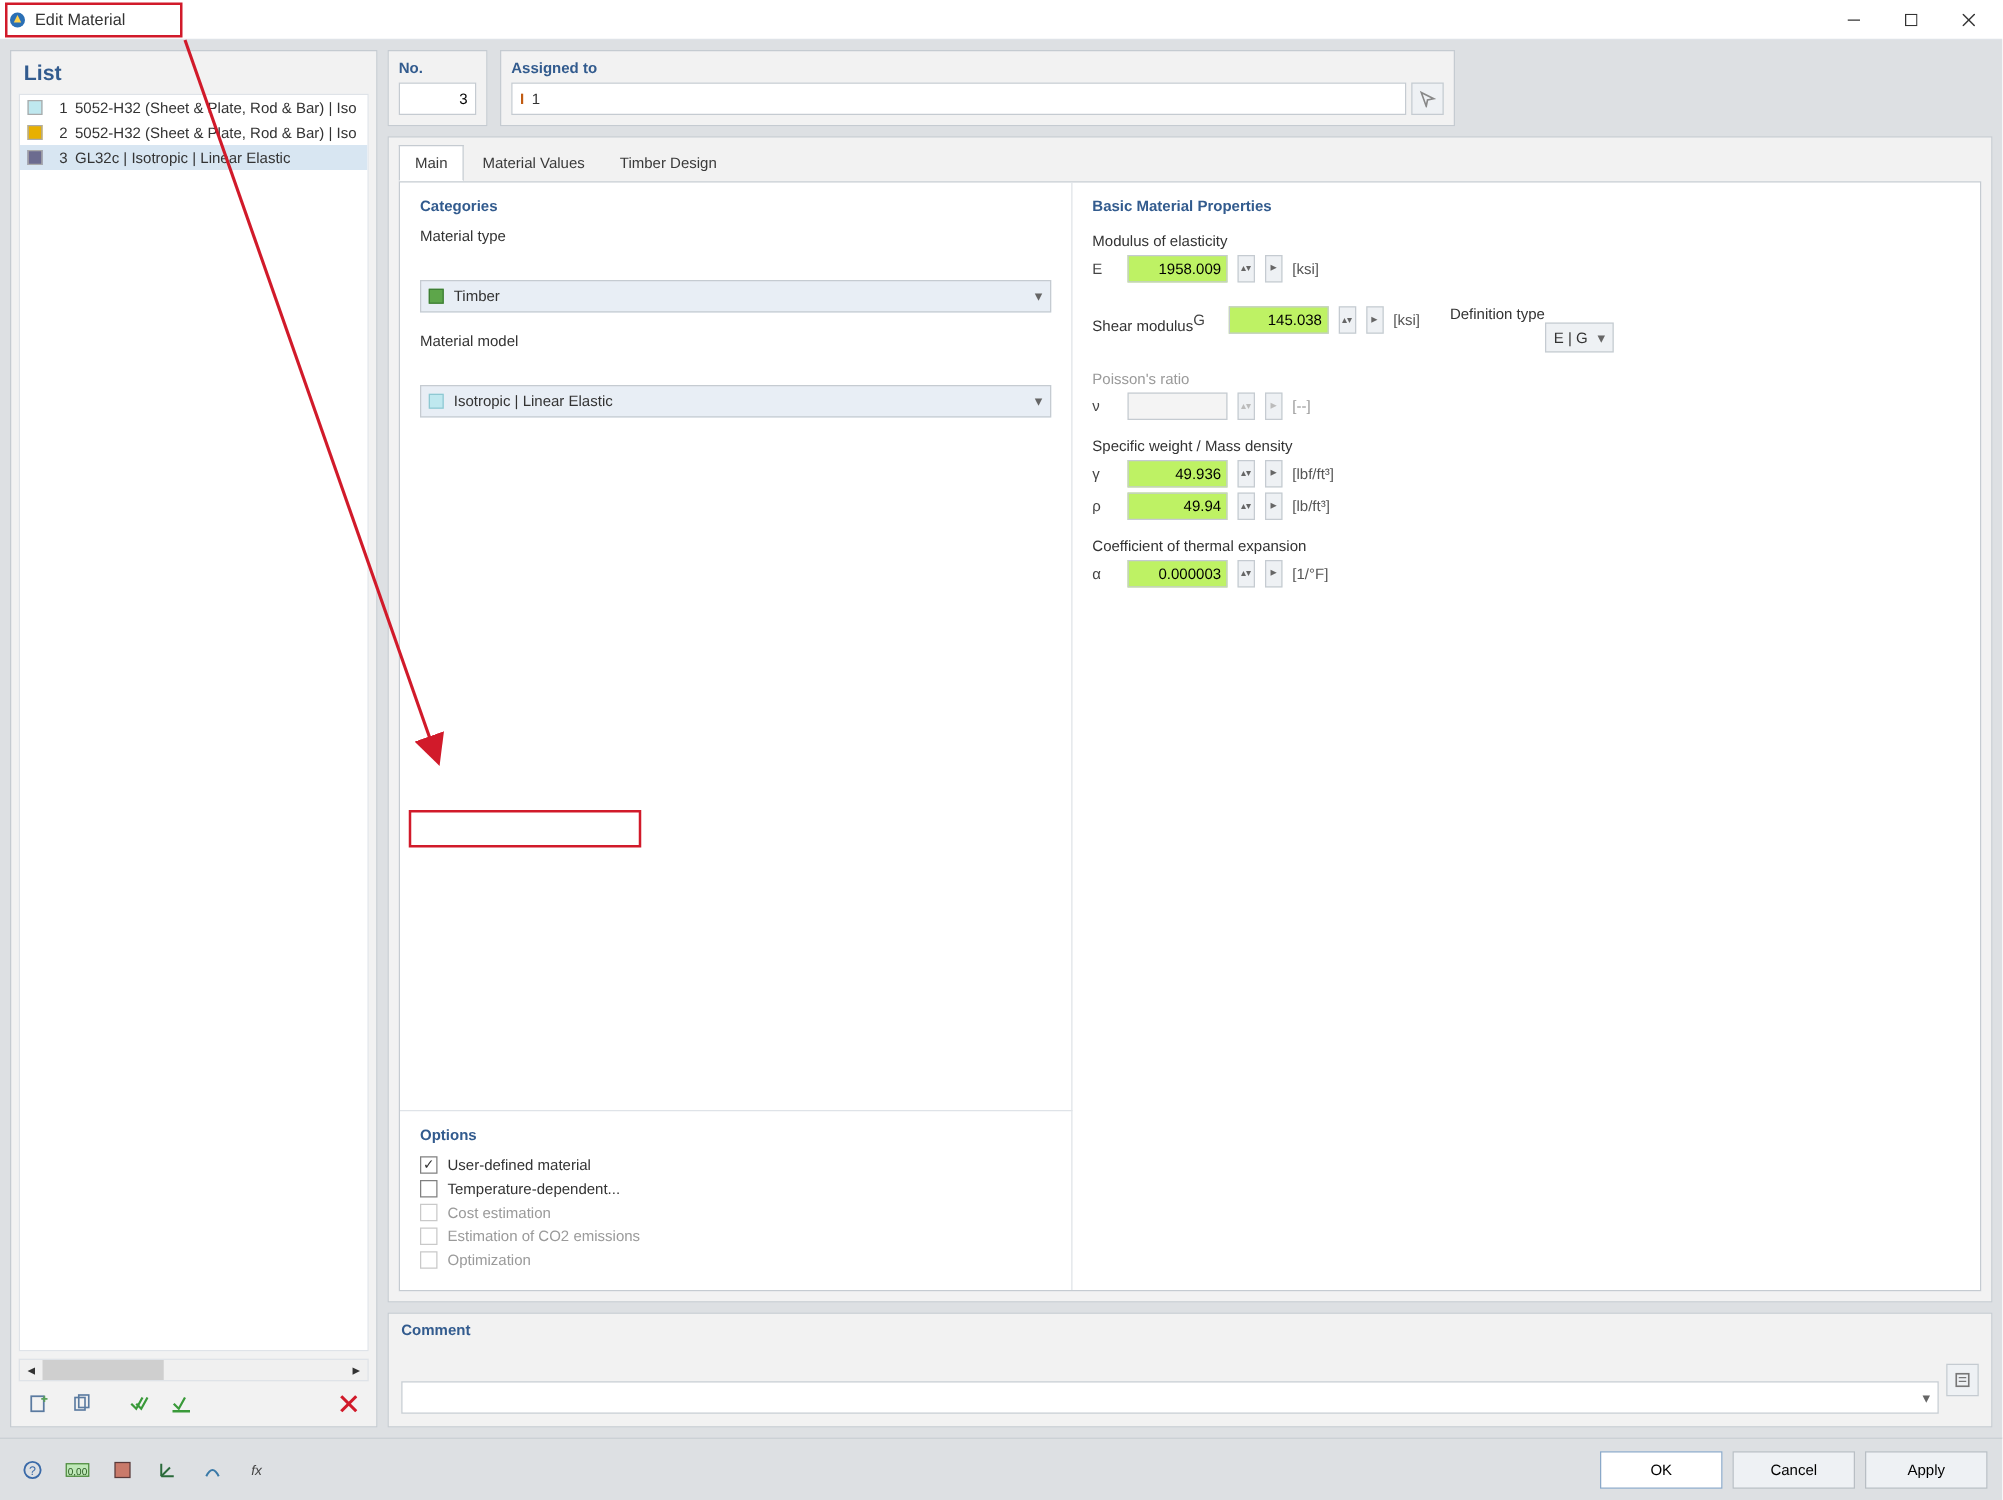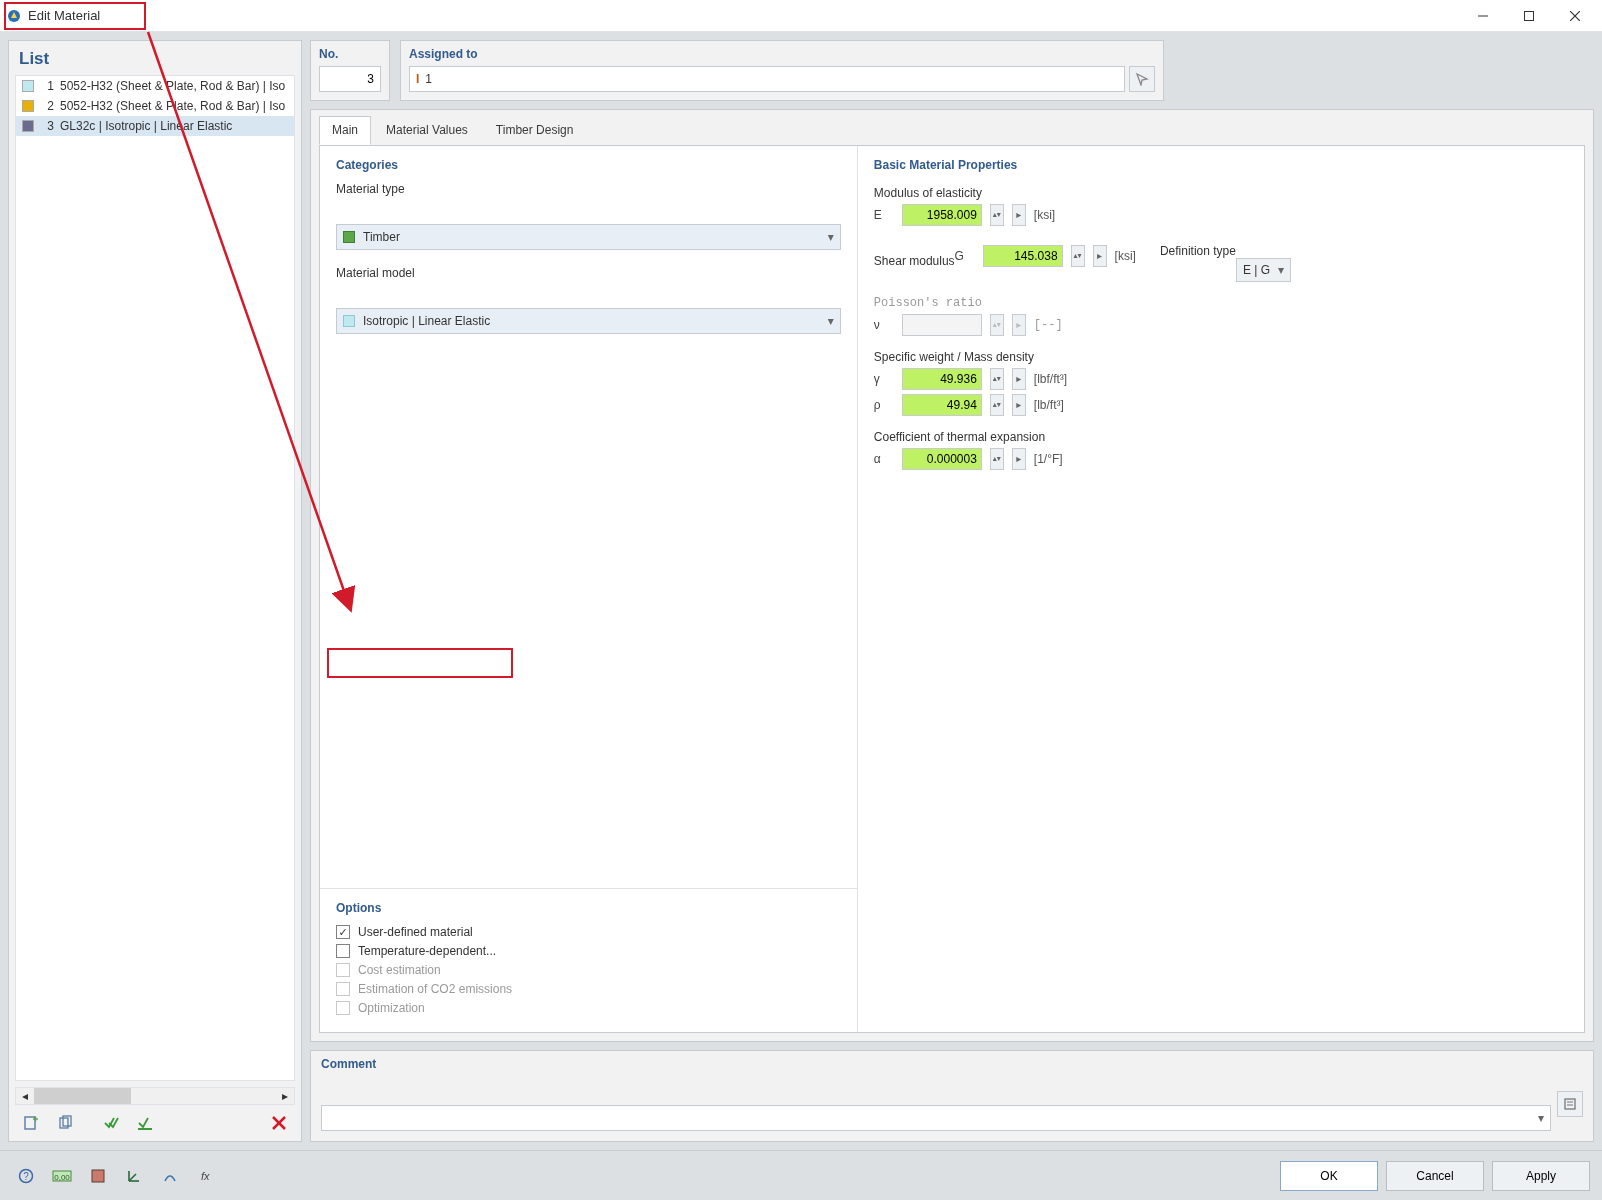--- a/index.html
+++ b/index.html
@@ -116,21 +116,21 @@
   .combo.sel{background:#e8eef5;}
   .combo .arrow{margin-left:auto;color:#666;}
   .propgrid .row{display:flex;align-items:center;gap:8px;margin:4px 0;}
   .propgrid .sym{width:20px;color:#444;}
   .numfield{width:80px;height:22px;border:1px solid var(--border-dark);background:#bef264;text-align:right;padding:0 4px;font:inherit;}
   .numfield:disabled{background:#f4f4f4;color:#aaa;}
   .spin,.jump{width:14px;height:22px;display:flex;flex-direction:column;align-items:center;justify-content:center;color:#666;border:1px solid var(--border-dark);background:#eef1f4;font-size:8px;line-height:1;}
   .jump{font-size:10px;}
   .unit{color:#555;}
   .propgrid .grouplabel{margin:14px 0 4px;}
-  .muted{color:var(--text-muted);font-family:Liberation Mono, monospace;}
+  .muted{color:var(--text-muted);}
   .options{grid-column:1/2;grid-row:2/3;border-top:1px solid var(--border);border-right:1px solid var(--border);}
   .optrow{display:flex;align-items:flex-end;gap:8px;margin:5px 0;}
   .cb{width:14px;height:14px;border:1px solid #808080;background:#fff;display:inline-flex;align-items:center;justify-content:center;}
   .cb.checked::after{content:"✓";font-size:11px;line-height:1;color:#333;}
   .cb.disabled{border-color:#c9c9c9;}
   .optrow.disabled{color:var(--text-muted);}
   .def-row{display:flex;align-items:center;gap:24px;}
   .def-block{display:flex;}
 
   

